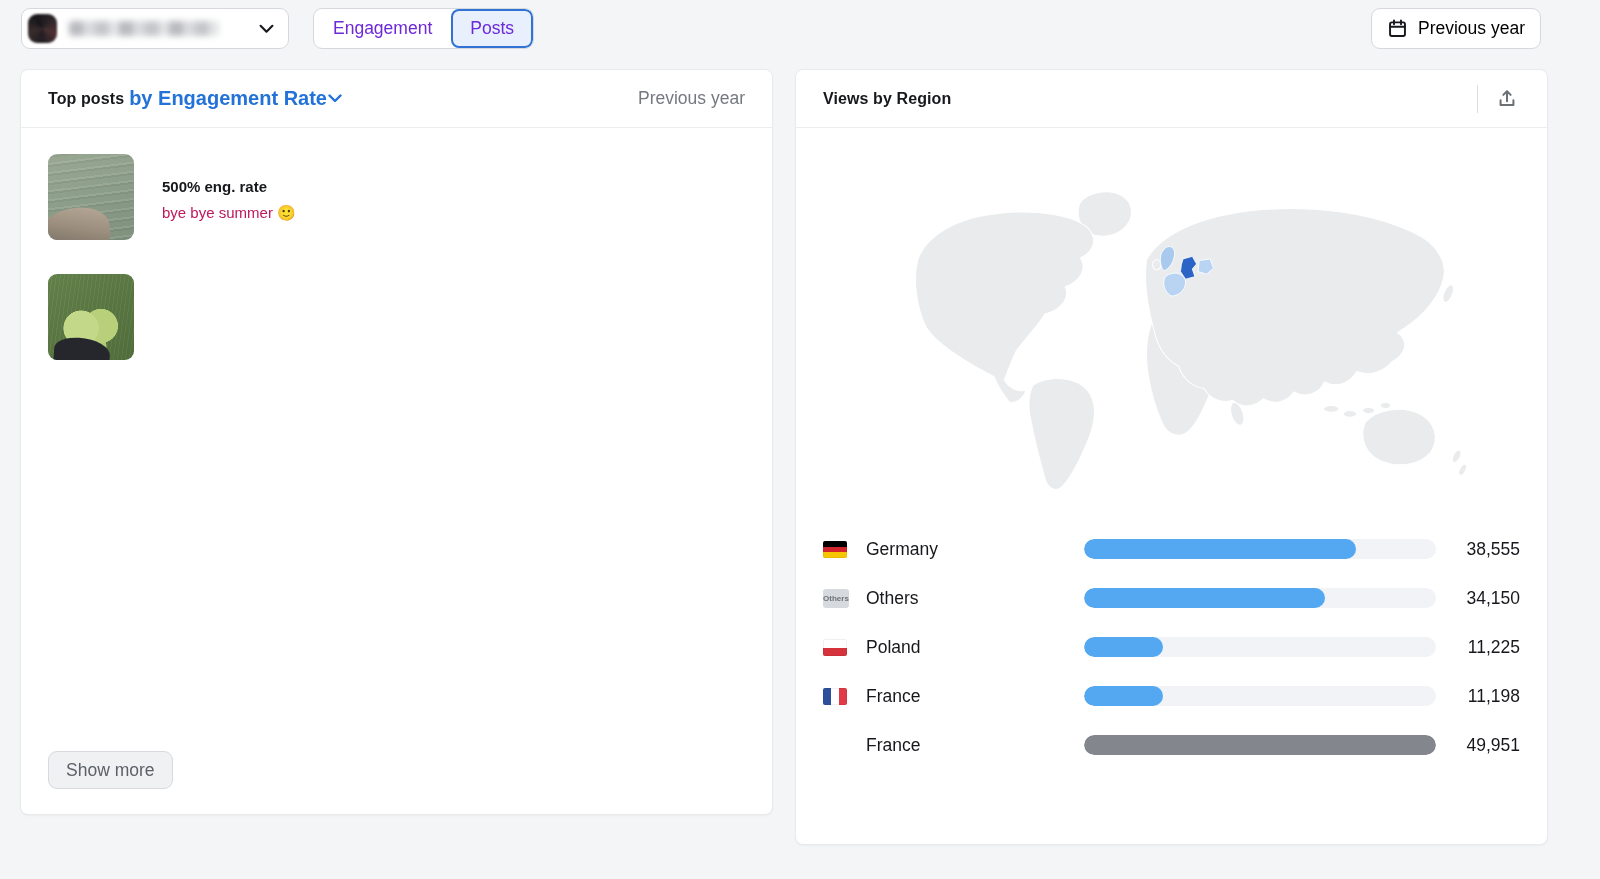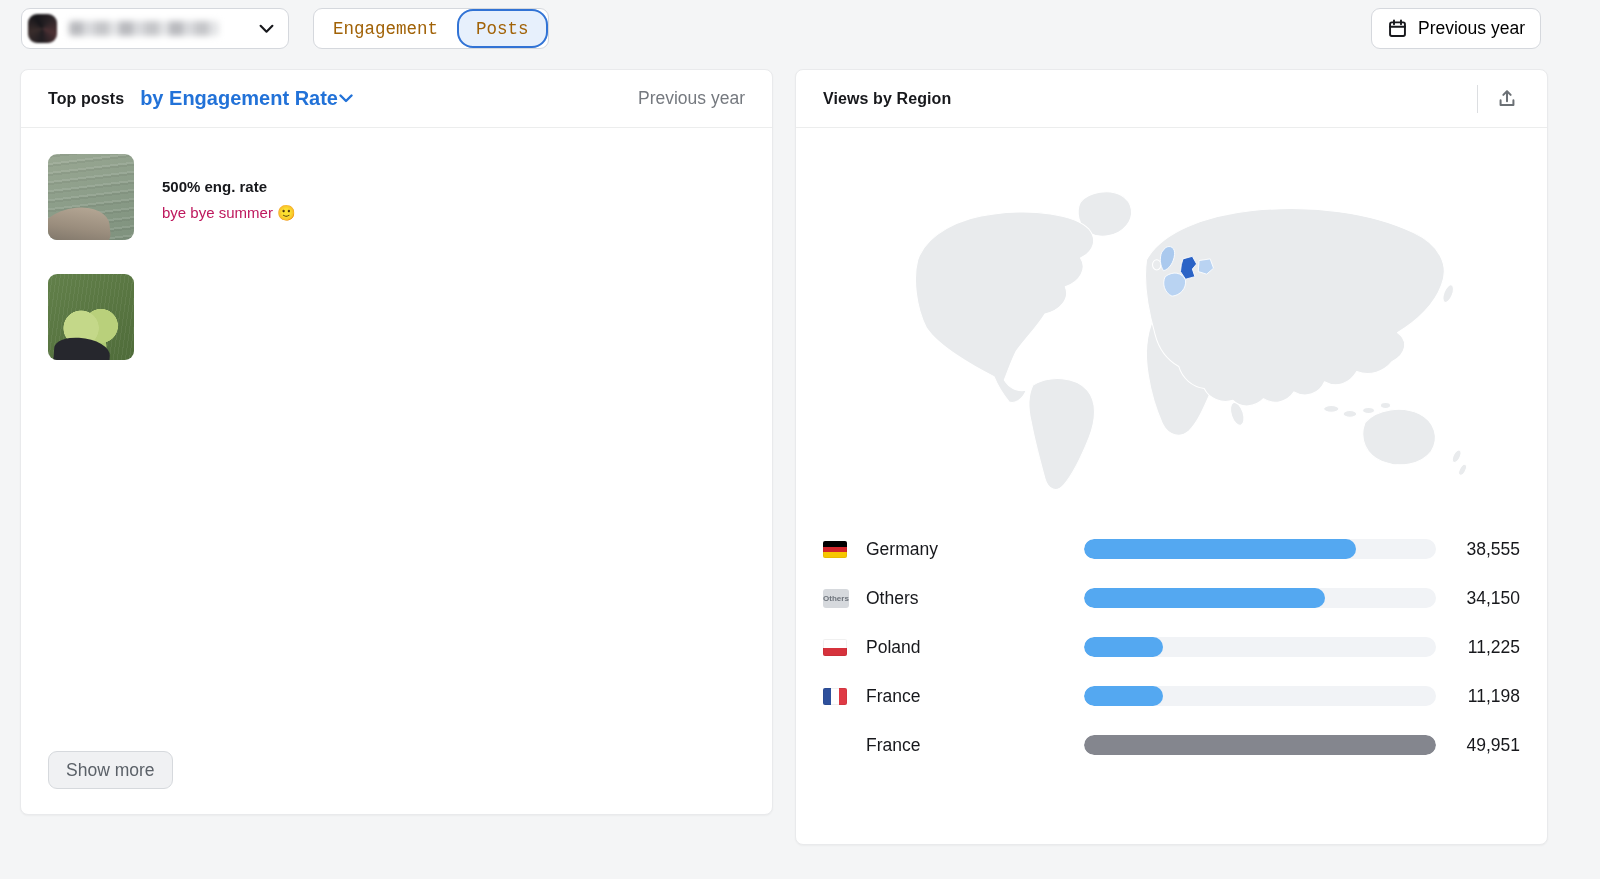--- a/index.html
+++ b/index.html
@@ -27,24 +27,24 @@
   }
   .account-select .chev { margin-left:auto; }
 
   .segmented {
     position:absolute; left:313px; top:8px; height:41px;
     background:#fff; border:1px solid #d5d8dd; border-radius:9px;
     display:flex; align-items:stretch; overflow:hidden;
   }
   .seg {
     display:flex; align-items:center; padding:0 19px; font-size:17.5px;
-    cursor:pointer; color:#a16207; white-space:nowrap;font-family:Liberation Mono, monospace;
+    cursor:pointer; color:#6d28d9; white-space:nowrap;
   }
   .seg.active {
-    background:#e7f0fc; border-radius:16px;
+    background:#e7f0fc; border-radius:8px;
     box-shadow:inset 0 0 0 2px #3173d5;
   }
 
   .period-btn {
     position:absolute; left:1371px; top:8px; width:170px; height:41px;
     background:#fff; border:1px solid #d5d8dd; border-radius:9px;
     display:flex; align-items:center; justify-content:center; gap:10px;
     font-size:17.5px; cursor:pointer;
   }
 
@@ -55,21 +55,21 @@
   }
   .panel-left  { left:20px;  top:69px; width:753px; height:746px; }
   .panel-right { left:795px; top:69px; width:753px; height:776px; }
 
   .panel-header {
     height:58px; display:flex; align-items:center;
     padding:0 27px; border-bottom:1px solid #eceded;
   }
   .panel-title { font-size:16px; font-weight:bold; letter-spacing:.1px; }
   .sort-select {
-    display:flex; align-items:center; gap:1px; margin-left:16px;
+    display:flex; align-items:center; gap:1px; margin-left:5px;
     font-size:20px; font-weight:bold; color:#2272d8; cursor:pointer;
   }
   .header-period { margin-left:auto; font-size:17.5px; color:#75797f; }
   .header-tools { margin-left:auto; display:flex; align-items:center; gap:16px; }
   .vdivider { width:1px; height:28px; background:#dcdee1; }
   .icon-btn { background:none; border:none; cursor:pointer; display:flex; padding:2px; }
 
   
   .posts { padding:26px 27px 0 27px; }
   .post { display:flex; gap:28px; margin-bottom:34px; }

